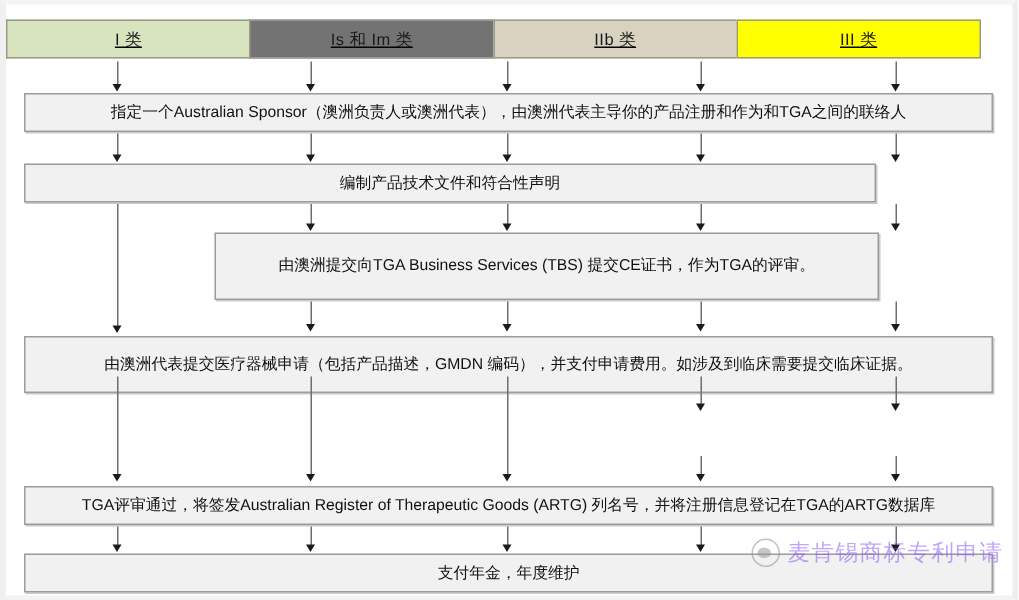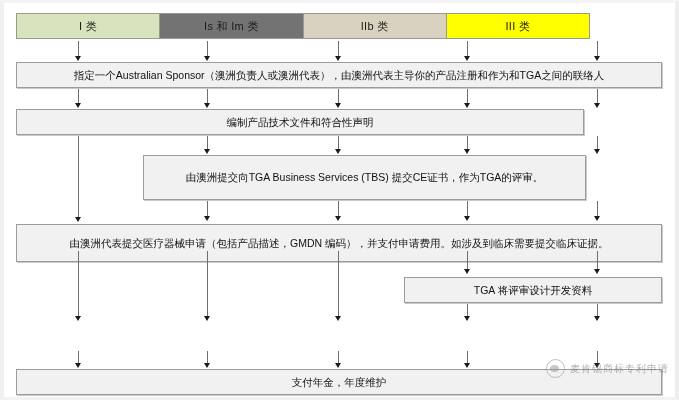--- a/index.html
+++ b/index.html
@@ -29,26 +29,27 @@
     border-right: 4px solid #eeeeee;
     border-top: 3px solid #f4f4f4;
     border-bottom: 3px solid #f2f2f2;
     box-sizing: border-box;
     pointer-events: none;
   }
 
   
   .class-band {
     position: absolute;
-    left: 16px;
+    left: 4px;
     top: 13px;
-    width: 574px;
+    width: 650px;
     height: 26px;
     display: flex;
     box-sizing: border-box;
+    text-decoration: underline;
   }
   .class-cell {
     flex: 1 1 0;
     border: 1px solid #9a9a8c;
     border-right-width: 0;
     display: flex;
     align-items: center;
     justify-content: center;
     font-size: 11px;
     color: #1a1a1a;
@@ -124,22 +125,22 @@
   }
   #watermark .wm-logo::after {
     content: "";
     position: absolute;
     left: 3px; top: 5px;
     width: 9px; height: 7px;
     background: #9a9a9a;
     border-radius: 50% 50% 45% 45%;
   }
   #watermark .wm-text {
-    font-size: 10px;
-    color: #737373;
+    font-size: 15px;
+    color: #8b5cf6;
     letter-spacing: 1px;
     white-space: nowrap;
     font-family: Liberation Mono, monospace;
   }
 </style>
 </head>
 <body>
 
 <div id="flowchart-page">
 
@@ -224,29 +225,29 @@
   <div class="conn" style="left:207px; top:251px; height:66px;"></div>
   <div class="arrowhead" style="left:203.5px; top:316px;"></div>
   <div class="conn" style="left:338px; top:251px; height:66px;"></div>
   <div class="arrowhead" style="left:334.5px; top:316px;"></div>
 
   <div class="conn" style="left:467px; top:251px; height:19px;"></div>
   <div class="arrowhead" style="left:463.5px; top:269px;"></div>
   <div class="conn" style="left:597px; top:251px; height:19px;"></div>
   <div class="arrowhead" style="left:593.5px; top:269px;"></div>
 
-  <div class="box" id="box-review">
-    <div class="line">TGA 将评审设计开发资料</div>
-  </div>
 
   <div class="conn" style="left:467px; top:304px; height:13px;"></div>
   <div class="arrowhead" style="left:463.5px; top:316px;"></div>
   <div class="conn" style="left:597px; top:304px; height:13px;"></div>
   <div class="arrowhead" style="left:593.5px; top:316px;"></div>
 
+  <div class="box" id="box-artg">
+    <div class="line">TGA评审通过，将签发Australian Register of Therapeutic Goods (ARTG) 列名号，并将注册信息登记在TGA的ARTG数据库</div>
+  </div>
 
   <div class="conn" style="left:78px;  top:351px; height:13px;"></div>
   <div class="arrowhead" style="left:74.5px; top:363px;"></div>
   <div class="conn" style="left:207px; top:351px; height:13px;"></div>
   <div class="arrowhead" style="left:203.5px; top:363px;"></div>
   <div class="conn" style="left:338px; top:351px; height:13px;"></div>
   <div class="arrowhead" style="left:334.5px; top:363px;"></div>
   <div class="conn" style="left:467px; top:351px; height:13px;"></div>
   <div class="arrowhead" style="left:463.5px; top:363px;"></div>
   <div class="conn" style="left:597px; top:351px; height:13px;"></div>

